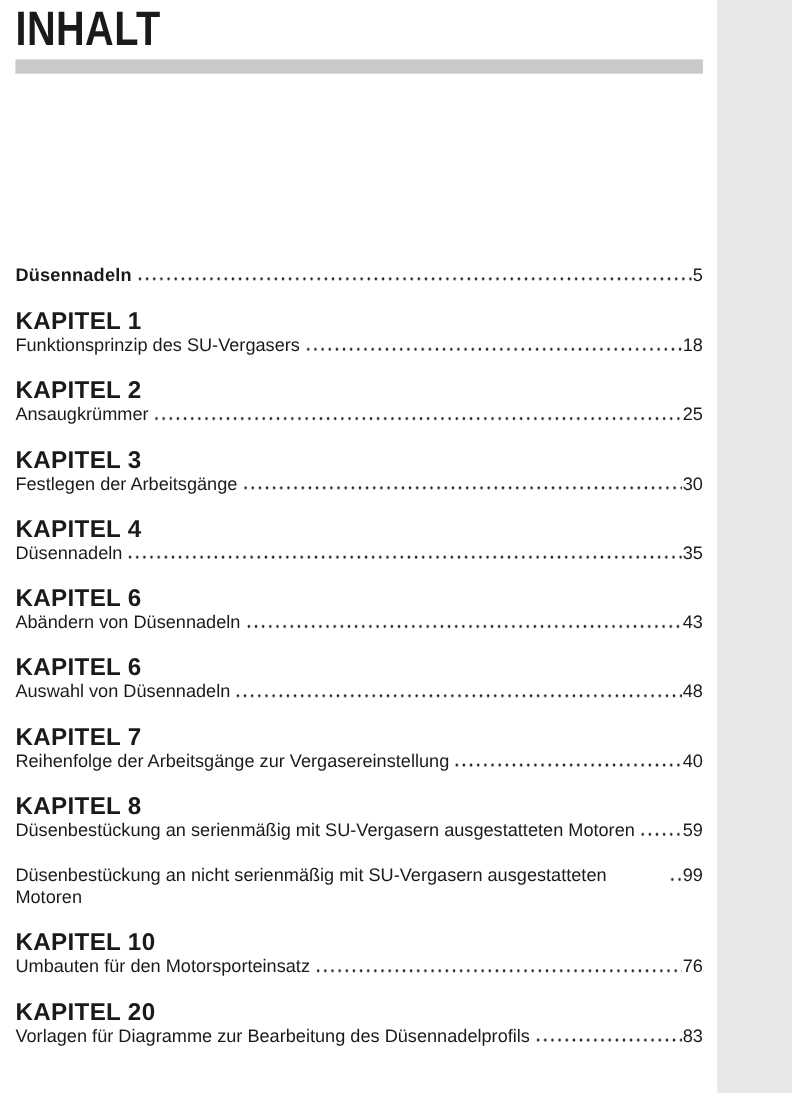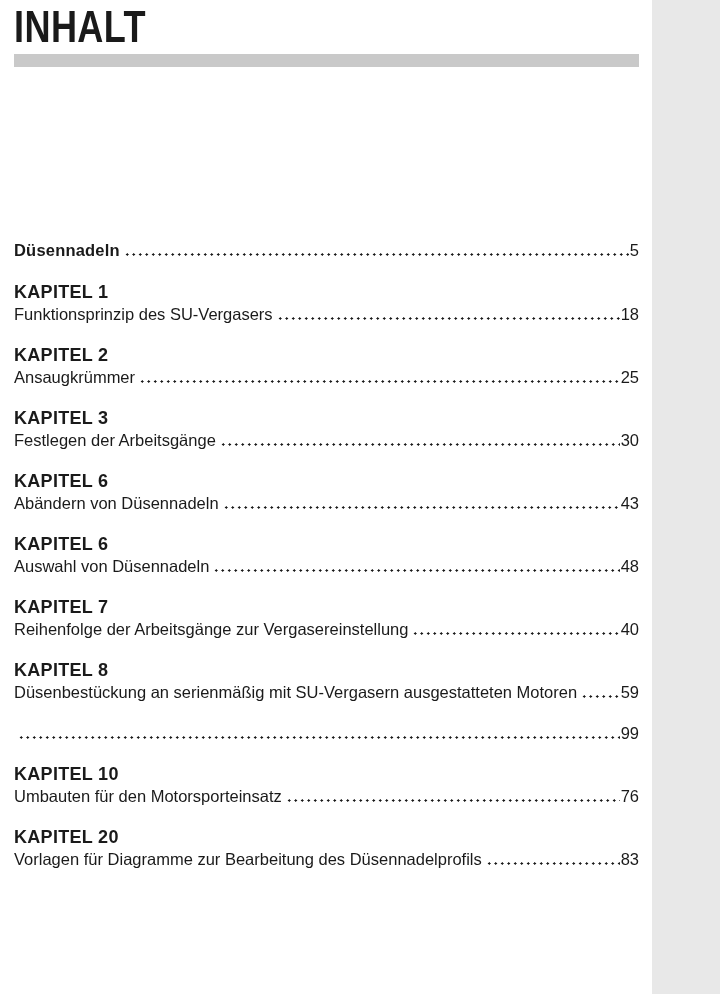--- a/index.html
+++ b/index.html
@@ -52,21 +52,21 @@
   }
   .entry-single .entry-label {
     font-weight: bold;
     letter-spacing: 0.2px;
     word-spacing: 2.5px;
   }
   .chapter {
     margin-bottom: 21px;
   }
   .chapter-heading {
-    font-size: 18px;
+    font-size: 22px;
     font-weight: bold;
     line-height: 20px;
     letter-spacing: 0.3px;
     margin-bottom: 2px;
   }
   .dot-leader {
     flex: 1 1 auto;
     align-self: baseline;
     height: 3px;
     margin: 0 1px 0 4px;
@@ -120,20 +120,28 @@
 
   <div class="chapter">
     <div class="chapter-heading js-heading">KAPITEL 3</div>
     <div class="entry-row">
       <span class="entry-label js-label">Festlegen der Arbeitsgänge</span>
       <span class="dot-leader"></span>
       <span class="entry-page js-page">30</span>
     </div>
   </div>
 
+  <div class="chapter">
+    <div class="chapter-heading js-heading">KAPITEL 4</div>
+    <div class="entry-row">
+      <span class="entry-label js-label">Düsennadeln</span>
+      <span class="dot-leader"></span>
+      <span class="entry-page js-page">35</span>
+    </div>
+  </div>
 
   <div class="chapter">
     <div class="chapter-heading js-heading">KAPITEL 6</div>
     <div class="entry-row">
       <span class="entry-label js-label">Abändern von Düsennadeln</span>
       <span class="dot-leader"></span>
       <span class="entry-page js-page">43</span>
     </div>
   </div>
 
@@ -159,20 +167,21 @@
     <div class="chapter-heading js-heading">KAPITEL 8</div>
     <div class="entry-row">
       <span class="entry-label js-label">Düsenbestückung an serienmäßig mit SU-Vergasern ausgestatteten Motoren</span>
       <span class="dot-leader"></span>
       <span class="entry-page js-page">59</span>
     </div>
   </div>
 
   <div class="chapter">
     <div class="entry-row">
+      <span class="entry-label js-label">Düsenbestückung an nicht serienmäßig mit SU-Vergasern ausgestatteten Motoren</span>
       <span class="dot-leader"></span>
       <span class="entry-page js-page">99</span>
     </div>
   </div>
 
   <div class="chapter">
     <div class="chapter-heading js-heading">KAPITEL 10</div>
     <div class="entry-row">
       <span class="entry-label js-label">Umbauten für den Motorsporteinsatz</span>
       <span class="dot-leader"></span>

